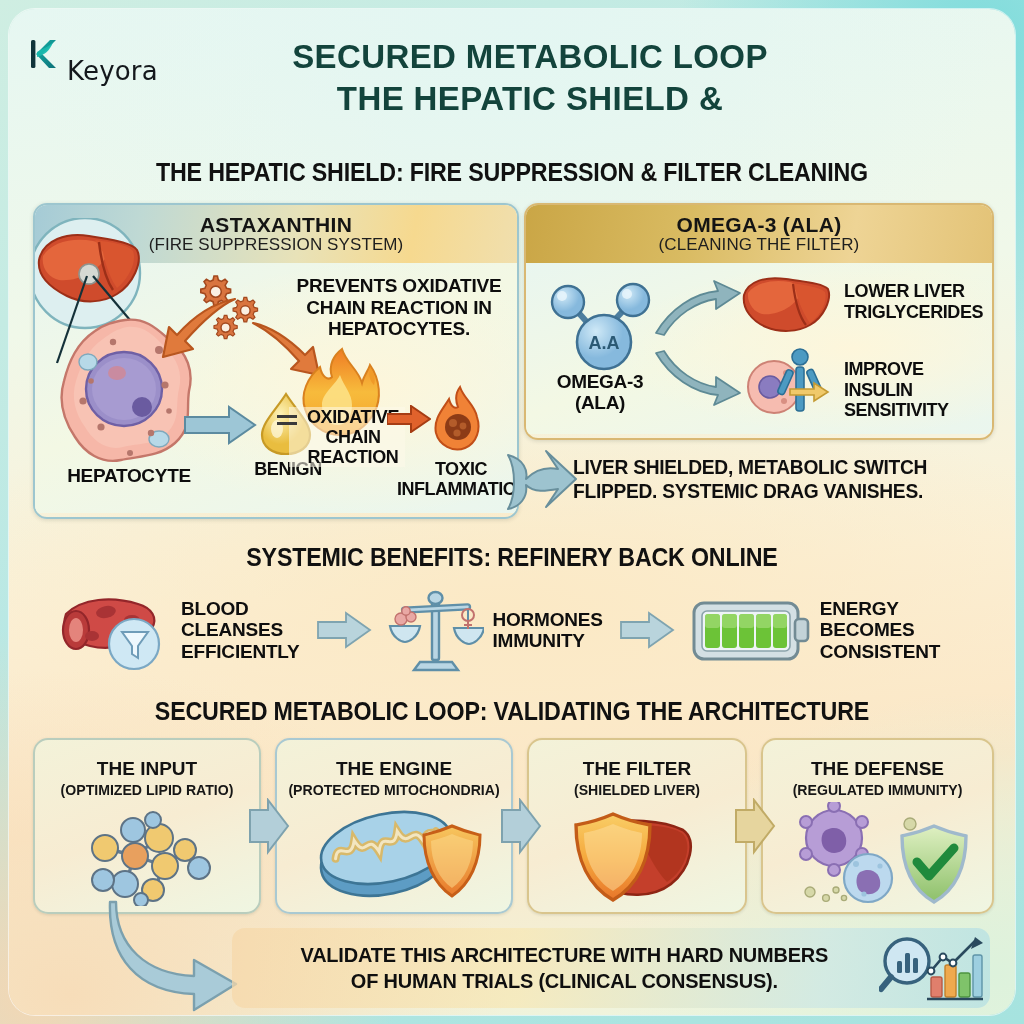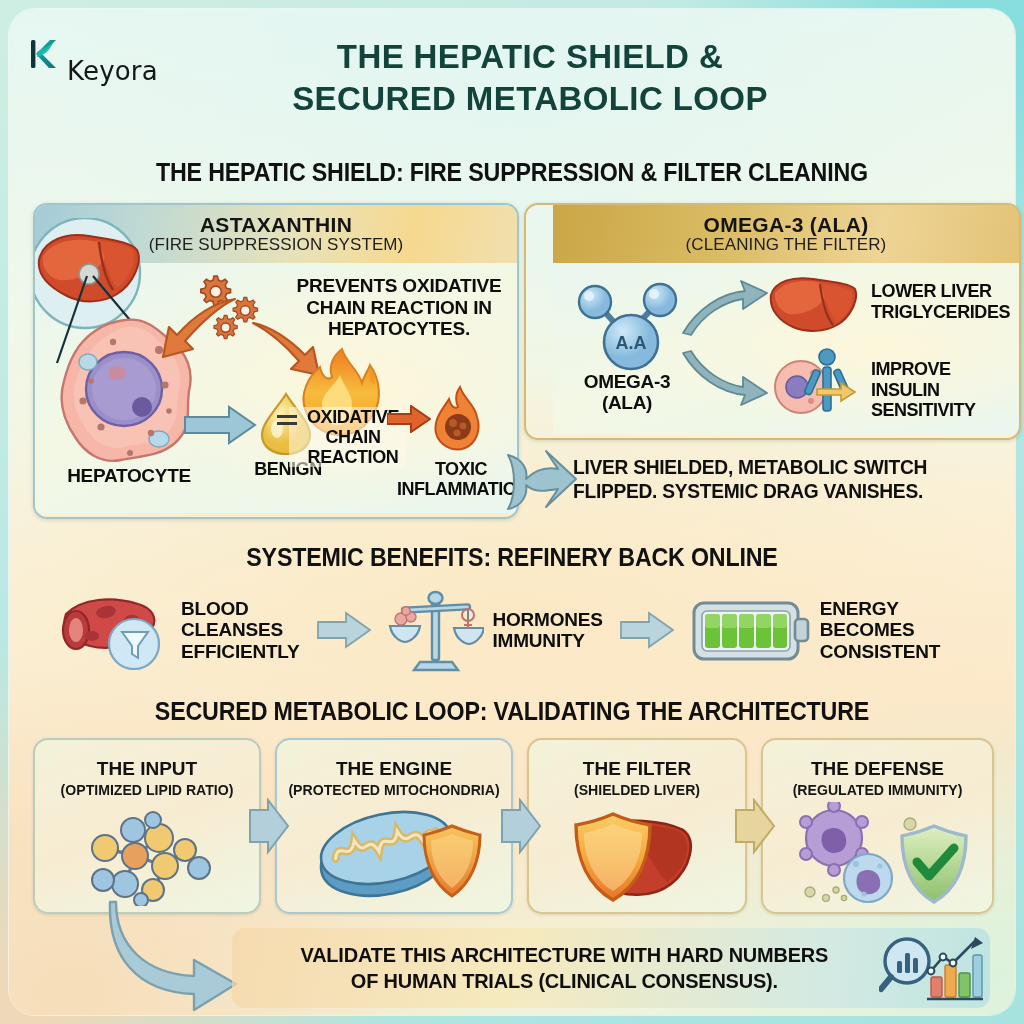--- a/index.html
+++ b/index.html
@@ -60,21 +60,21 @@
   .panel-title{font-size:21px;font-weight:bold;color:#141414;letter-spacing:.3px;}
   .panel-sub{font-size:17px;color:#1e1e1e;letter-spacing:.1px;}
   .panel-body{position:relative;background:
       radial-gradient(ellipse 70% 70% at 70% 50%, #fdf6db 0%, rgba(253,246,219,0) 72%),
       linear-gradient(160deg,#e9f6ef 0%,#f3f8e4 45%,#eaf6ee 100%);}
 
   #panelA{left:33px;top:203px;width:482px;height:312px;
     border:2px solid #9dc6cf;}
   #panelA .panel-head{background:linear-gradient(100deg,#a5cbd6 0%,#bfd9d4 22%,#e8e2b8 55%,#f6d98f 78%,#f0dfae 100%);}
   #panelB{left:524px;top:203px;width:466px;height:233px;
-    border:2px solid #d9b873;padding-left:27px;}
+    border:2px solid #d9b873;}
   #panelB .panel-head{background:linear-gradient(100deg,#caa646 0%,#d9bb62 35%,#eed495 70%,#e3c377 100%);}
 
   
   .loop-card{position:absolute;top:738px;height:172px;border-radius:15px;
     border:2px solid #b9cdbd;
     background:linear-gradient(160deg,#f3f2d9 0%,#f7ecd2 50%,#eff6e2 100%);
     box-shadow:0 1px 3px rgba(70,80,70,.16);}
   .loop-card .lc-title{margin-top:18px;text-align:center;font-size:19px;font-weight:bold;color:#121212;}
   .loop-card .lc-sub{text-align:center;font-size:15px;font-weight:bold;color:#161616;
     transform:scaleX(.94);margin-top:1px;}
@@ -126,22 +126,22 @@
           </defs>
         <rect x="5" y="4" width="4.4" height="28" rx="1.6" fill="#10343a"></rect>
         <path d="M10 18 L24 4 L30 4 L16 18 L30 32 L23 32 Z" fill="url(#kg)"></path>
         <path d="M11 16 C17 12 23 11 27 6 C24 15 18 19 11 21 Z" fill="#17b8ad" opacity=".95"></path>
       </svg>
     </span>
     <span class="logo-text">Keyora</span>
   </div>
 
   <div class="main-title">
+    <div>SECURED METABOLIC LOOP</div>
     <div>THE HEPATIC SHIELD &amp;</div>
-    <div>SECURED METABOLIC LOOP</div>
   </div>
 
   <div class="section-head" id="sec1">THE HEPATIC SHIELD: FIRE SUPPRESSION &amp; FILTER CLEANING</div>
 
   <div class="panel" id="panelA">
     <div class="panel-head">
       <div class="panel-title">ASTAXANTHIN</div>
       <div class="panel-sub">(FIRE SUPPRESSION SYSTEM)</div>
     </div>
     <div class="panel-body" style="height:250px;">

